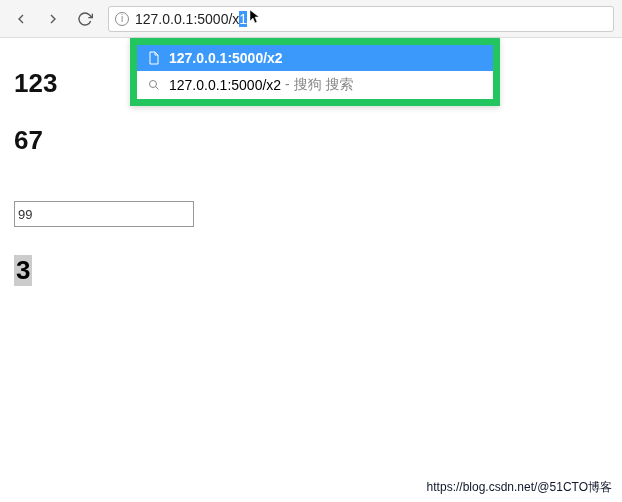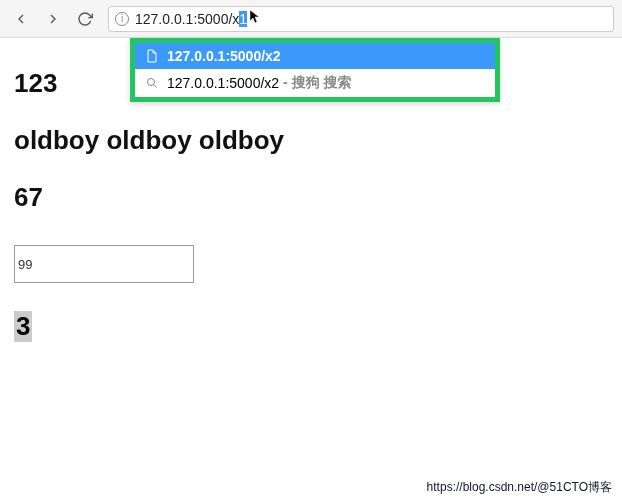--- a/index.html
+++ b/index.html
@@ -73,21 +73,21 @@
     .cursor-icon {
       margin-left: 2px;
       color: #000;
     }
     .dropdown {
       position: absolute;
       top: 38px;
       left: 130px;
       width: 370px;
       background: #fff;
-      border: 5px solid #22c55e;
+      border: 7px solid #22c55e;
       box-shadow: 0 2px 6px rgba(0,0,0,0.15);
       z-index: 10;
     }
     .dropdown-item {
       display: flex;
       align-items: center;
       padding: 5px 10px;
       font-size: 14px;
       cursor: pointer;
     }
@@ -99,40 +99,40 @@
     .dropdown-item .dd-icon {
       width: 14px;
       margin-right: 8px;
       display: flex;
       align-items: center;
       justify-content: center;
     }
     .dropdown-item .dd-suffix {
       color: #888;
       margin-left: 4px;
-      font-weight: bold;
+      font-weight: normal;
     }
     .dropdown-item.active .dd-suffix { color: #dbe9fb; }
     .page-content {
       padding: 30px 14px 14px 14px;
     }
     .page-content h2 {
       font-size: 26px;
       font-weight: bold;
       margin-bottom: 26px;
       color: #111;
     }
     .text-input {
       width: 180px;
-      height: 38px;
+      height: 26px;
       border: 1px solid #999;
       padding: 1px 3px;
       font-size: 13px;
       color: #333;
-      margin-top: 6px;
+      margin-top: 19px;
     }
     .selected-num {
       display: inline-block;
       background: #ccc;
       font-size: 26px;
       font-weight: bold;
       margin-top: 28px;
       padding: 0 2px;
     }
     .watermark {
@@ -194,19 +194,18 @@
           <line x1="21" y1="21" x2="15" y2="15"></line>
         </svg>
     </span>
     <span>127.0.0.1:5000/x2</span>
     <span class="dd-suffix">- 搜狗 搜索</span>
   </div>
 </div>
 
 <div class="page-content">
   <h2>123</h2>
-  <h2>oldboy oldboy oldboy</h2>
   <h2>67</h2>
   <input class="text-input" type="text" value="99" style="">
   <div><span class="selected-num">3</span></div>
 </div>
 
 <div class="watermark">https://blog.csdn.net/@51CTO博客</div>
 
 </body></html>

